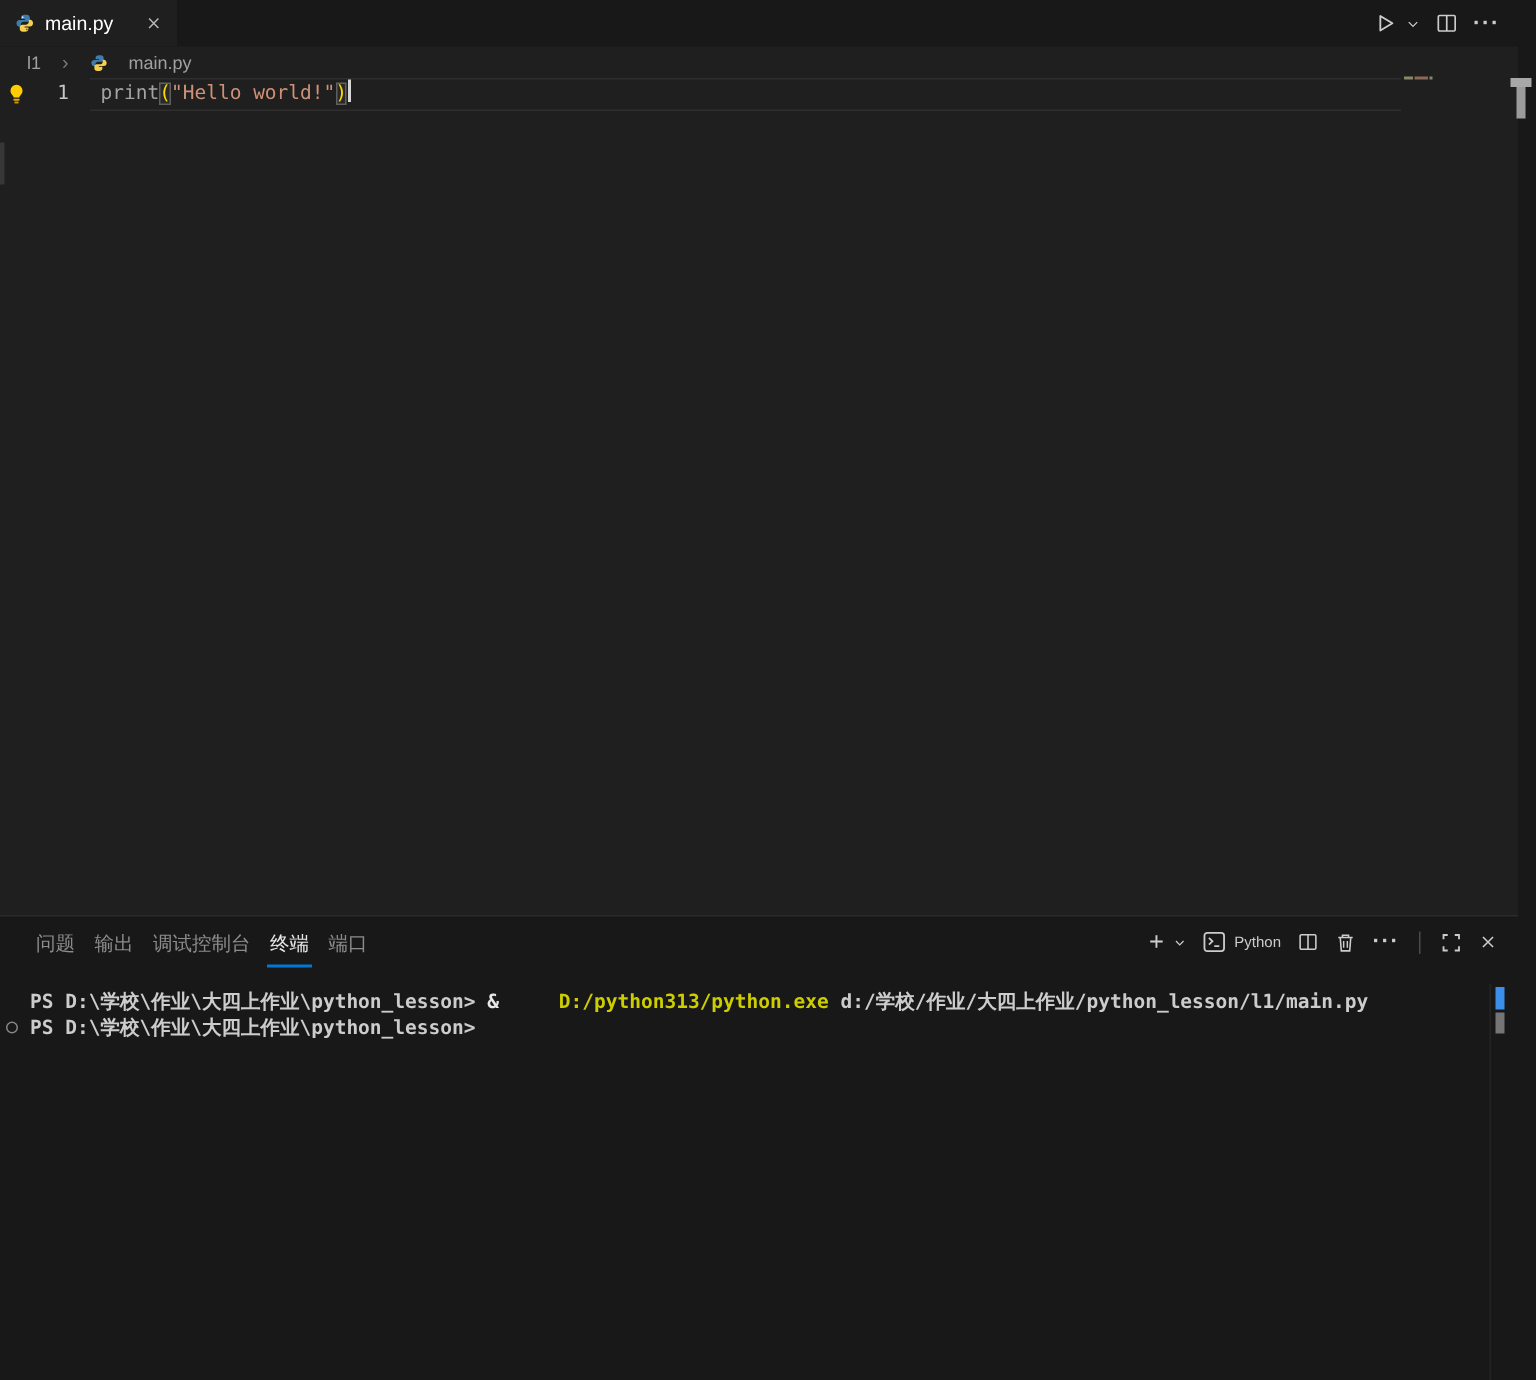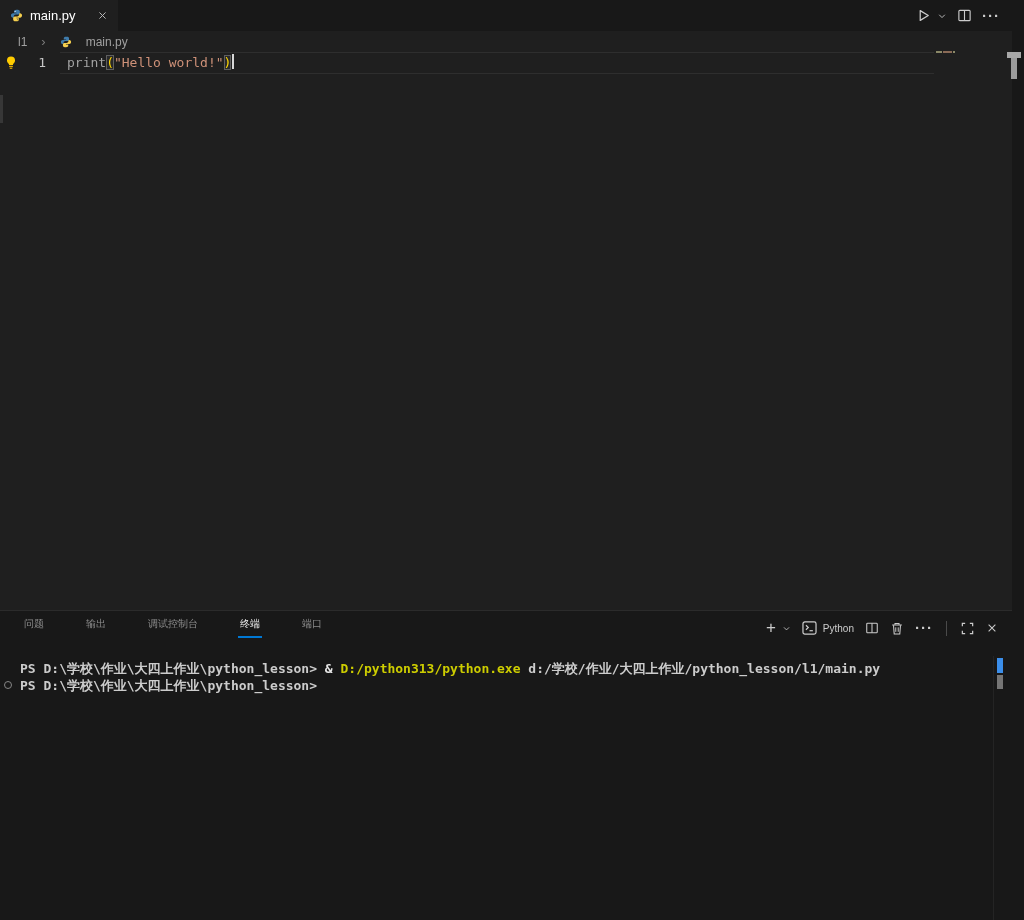--- a/index.html
+++ b/index.html
@@ -41,40 +41,40 @@
   .mm-dash { position:absolute; top:1px; height:2px; }
   .overview-mark { position:absolute; left:1007px; top:21px; width:14px; height:27px; }
   .overview-mark .bar { position:absolute; left:0; top:0; width:14px; height:6px; background:#a8a8a8; }
   .overview-mark .stem { position:absolute; left:4px; top:6px; width:6px; height:21px; background:#9b9b9b; }
   .left-strip { position:absolute; left:0; top:64px; width:3px; height:28px; background:#373737; }
 
   
   .panel { position:absolute; top:610px; left:0; right:0; height:310px; background:#181818;
            border-top:1px solid #2b2b2b; }
   .panel-header { position:absolute; top:0; left:0; right:0; height:34px; }
-  .panel-tabs { position:absolute; left:22px; top:0; height:34px; display:flex; align-items:flex-start;
-                gap:38px; font-size:10px; }
+  .panel-tabs { position:absolute; left:22px; top:0; height:34px; display:flex; align-items:flex-end;
+                gap:9px; font-size:13px; }
   .ptab { color:#8c8c8c; cursor:pointer; padding:6px 2px 5px; border-bottom:2px solid transparent; }
   .ptab.active { color:#e7e7e7; border-bottom-color:#0078d4; }
   .panel-toolbar { position:absolute; right:14px; top:0; height:34px; display:flex;
                    align-items:center; gap:11px; color:#cccccc; }
   .plus { font-size:17px; color:#cccccc; font-weight:400; line-height:14px; }
   .term-profile { display:flex; align-items:center; gap:6px; cursor:pointer; }
   .term-profile-label { font-size:10px; color:#cccccc; }
   .tb-divider { width:1px; height:15px; background:#4a4a4a; margin:0 2px; }
 
   .terminal { position:absolute; top:49px; left:0; right:22px; font-size:13px; font-weight:bold;
               line-height:17px; color:#cccccc; cursor:text; }
   .tline { position:relative; padding-left:20px; white-space:pre; }
   .deco-success { position:absolute; left:5px; top:4px; width:9px; height:9px; border-radius:50%;
                   background:#1f8ad2; }
   .deco-default { position:absolute; left:4px; top:4px; width:8px; height:8px; border-radius:50%;
                   border:1.5px solid #868686; }
   .t-amp { color:#e8e8e8; }
-  .t-exe { color:#cdcd00; }
+  .t-exe { color:#cdcd00;margin-left:32px; }
   .scroll-track { position:absolute; right:18px; top:45px; bottom:0; width:1px; background:#242424; }
   .sb-mark { position:absolute; right:9px; width:6px; }
   .sb-blue { top:47px; height:15px; background:#3b8eea; }
   .sb-gray { top:64px; height:14px; background:#757575; }
 
   svg { display:block; }
 </style>
 </head>
 <body>
 

